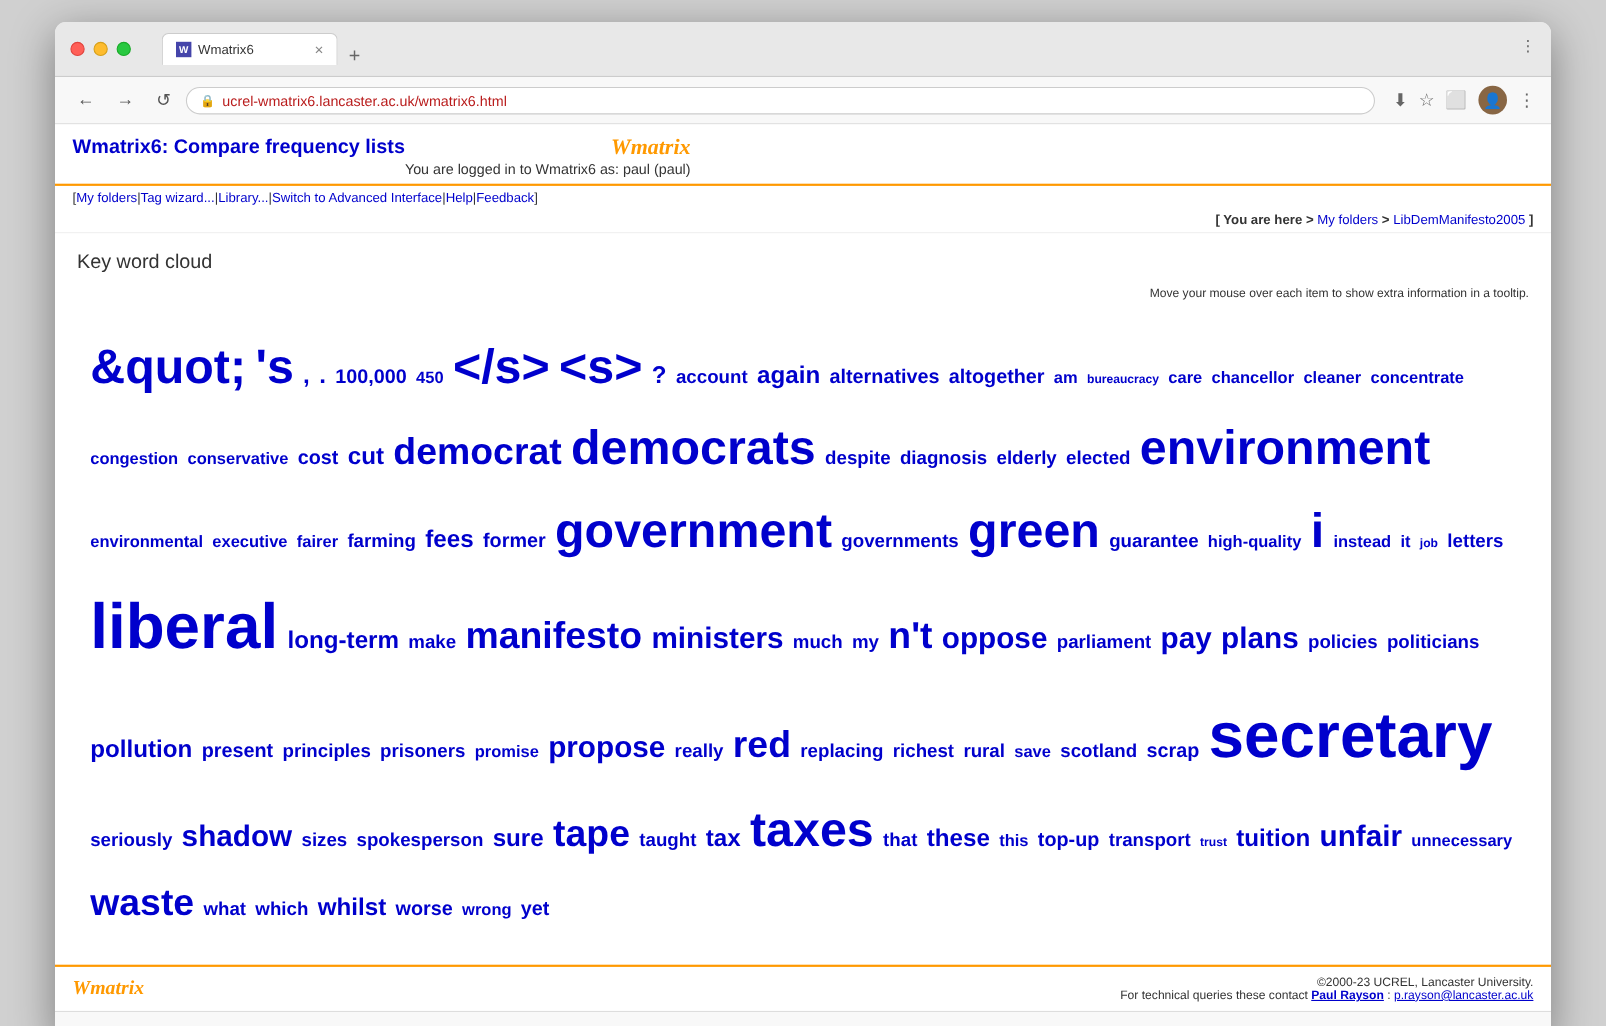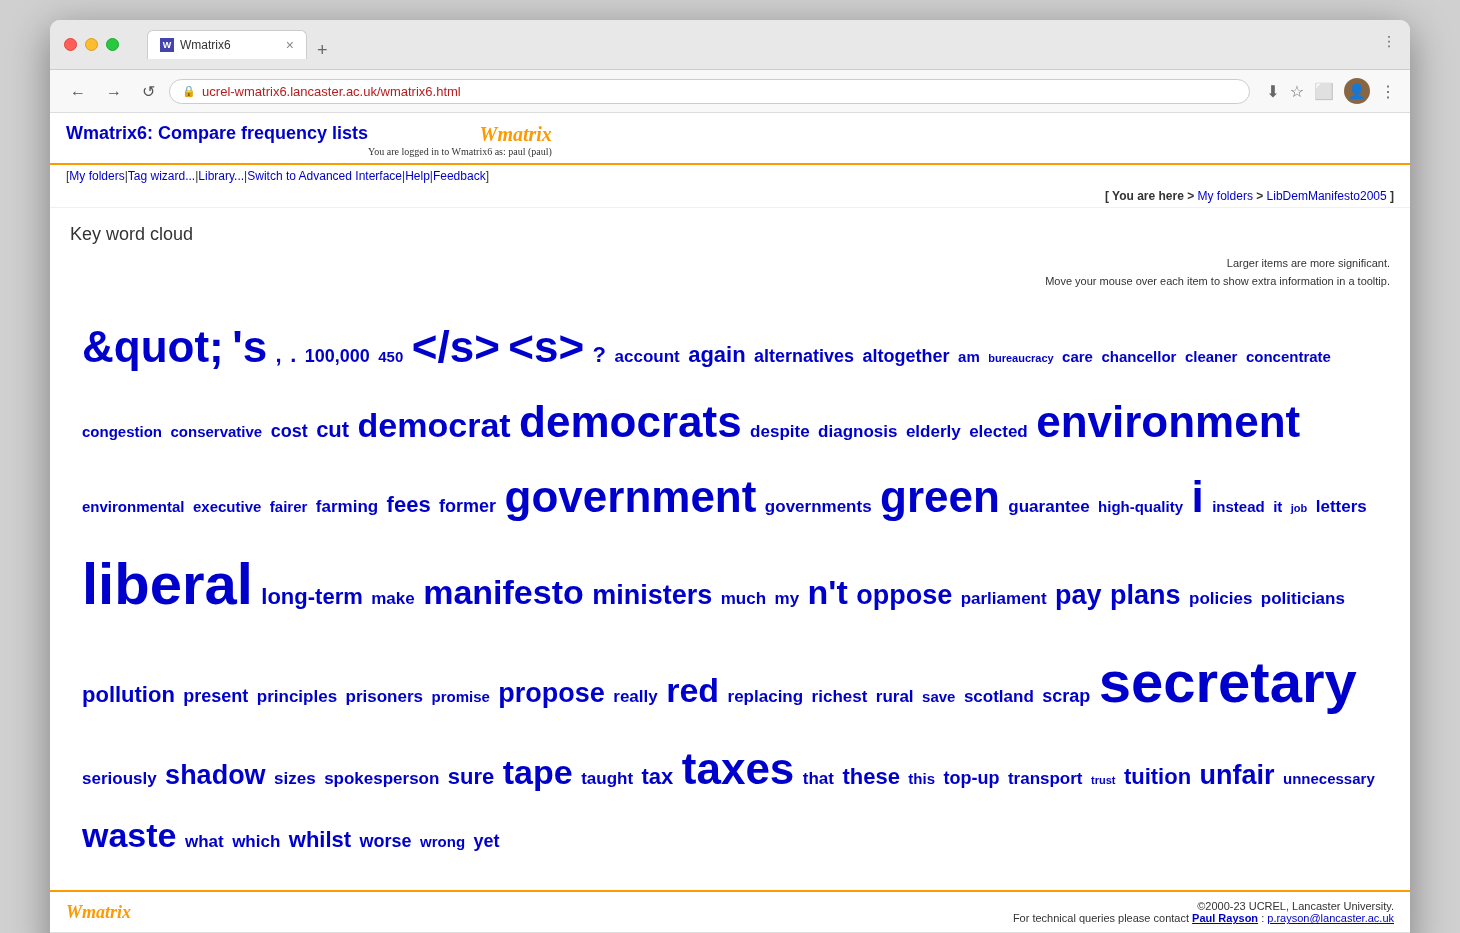--- a/index.html
+++ b/index.html
@@ -172,24 +172,23 @@
 
     .wmatrix-logo {
       font-size: 20px;
       font-weight: bold;
       color: #f90;
       font-family: Georgia, serif;
       font-style: italic;
     }
 
     .user-info {
-      font-size: 10px;
+      font-size: 13px;
       color: #333;
       text-align: right;
-      font-family: Liberation Serif, serif;
     }
 
     .nav-links {
       padding: 4px 16px;
       font-size: 12px;
       color: #333;
       display: flex;
       align-items: center;
       flex-wrap: wrap;
       gap: 0;
@@ -363,32 +362,31 @@
       <a href="#">My folders</a>
       <strong> &gt; </strong>
       <a href="#">LibDemManifesto2005</a>
       <strong> ]</strong>
     </div>
 
     <div class="word-cloud-section">
       <h2 class="word-cloud-title">Key word cloud</h2>
 
       <div class="cloud-legend">
-        <div>Larger items are more significant.</div>
         <div>Move your mouse over each item to show extra information in a tooltip.</div>
       </div>
 
       <div class="word-cloud" id="word-cloud-container"><span class="word s8">&amp;quot;</span> <span class="word s8">'s</span> <span class="word s5">,</span> <span class="word s5">.</span> <span class="word s4">100,000</span> <span class="word s3">450</span> <span class="word s8">&lt;/s&gt;</span> <span class="word s8">&lt;s&gt;</span> <span class="word s5">?</span> <span class="word s2">account</span> <span class="word s5">again</span> <span class="word s4">alternatives</span> <span class="word s4">altogether</span> <span class="word s3">am</span> <span class="word s1">bureaucracy</span> <span class="word s3">care</span> <span class="word s3">chancellor</span> <span class="word s3">cleaner</span> <span class="word s3">concentrate</span> <span class="word s3">congestion</span> <span class="word s3">conservative</span> <span class="word s4">cost</span> <span class="word s5">cut</span> <span class="word s7">democrat</span> <span class="word s8">democrats</span> <span class="word s2">despite</span> <span class="word s2">diagnosis</span> <span class="word s2">elderly</span> <span class="word s2">elected</span> <span class="word s8">environment</span> <span class="word s3">environmental</span> <span class="word s3">executive</span> <span class="word s3">fairer</span> <span class="word s2">farming</span> <span class="word s5">fees</span> <span class="word s4">former</span> <span class="word s8">government</span> <span class="word s2">governments</span> <span class="word s8">green</span> <span class="word s2">guarantee</span> <span class="word s3">high-quality</span> <span class="word s8">i</span> <span class="word s3">instead</span> <span class="word s3">it</span> <span class="word s1">job</span> <span class="word s2">letters</span> <span class="word s9">liberal</span> <span class="word s5">long-term</span> <span class="word s2">make</span> <span class="word s7">manifesto</span> <span class="word s6">ministers</span> <span class="word s2">much</span> <span class="word s2">my</span> <span class="word s7">n't</span> <span class="word s6">oppose</span> <span class="word s2">parliament</span> <span class="word s6">pay</span> <span class="word s6">plans</span> <span class="word s2">policies</span> <span class="word s2">politicians</span> <span class="word s5">pollution</span> <span class="word s4">present</span> <span class="word s2">principles</span> <span class="word s2">prisoners</span> <span class="word s3">promise</span> <span class="word s6">propose</span> <span class="word s2">really</span> <span class="word s7">red</span> <span class="word s2">replacing</span> <span class="word s2">richest</span> <span class="word s2">rural</span> <span class="word s3">save</span> <span class="word s2">scotland</span> <span class="word s4">scrap</span> <span class="word s9">secretary</span> <span class="word s2">seriously</span> <span class="word s6">shadow</span> <span class="word s2">sizes</span> <span class="word s2">spokesperson</span> <span class="word s5">sure</span> <span class="word s7">tape</span> <span class="word s2">taught</span> <span class="word s5">tax</span> <span class="word s8">taxes</span> <span class="word s2">that</span> <span class="word s5">these</span> <span class="word s3">this</span> <span class="word s4">top-up</span> <span class="word s2">transport</span> <span class="word s1">trust</span> <span class="word s5">tuition</span> <span class="word s6">unfair</span> <span class="word s3">unnecessary</span> <span class="word s7">waste</span> <span class="word s2">what</span> <span class="word s2">which</span> <span class="word s5">whilst</span> <span class="word s4">worse</span> <span class="word s3">wrong</span> <span class="word s4">yet</span> </div>
     </div>
 
     <div class="page-footer">
       <div class="footer-logo">Wmatrix</div>
       <div class="footer-text">
         <span>©2000-23 UCREL, Lancaster University.</span><br>
-        <span>For technical queries please contact </span>
+        <span>For technical queries these contact </span>
         <strong><a href="#">Paul Rayson</a></strong>
         <span> : </span>
         <a href="#">p.rayson@lancaster.ac.uk</a>
       </div>
     </div>
   </div>
 
   <div class="browser-bottom"></div>
 </div>
 

